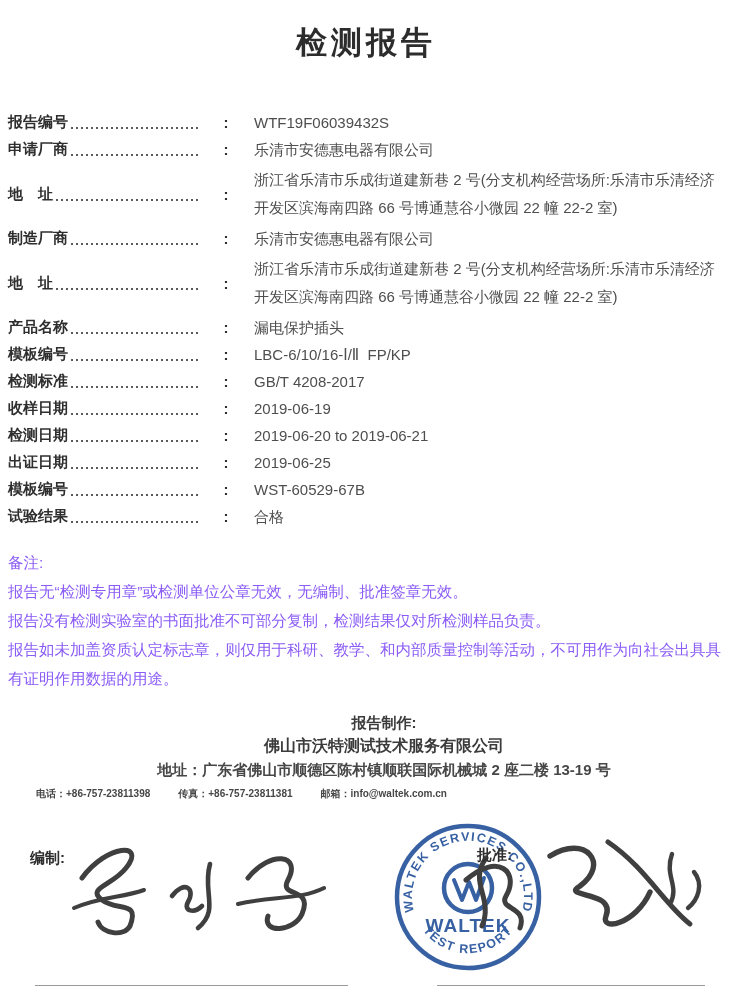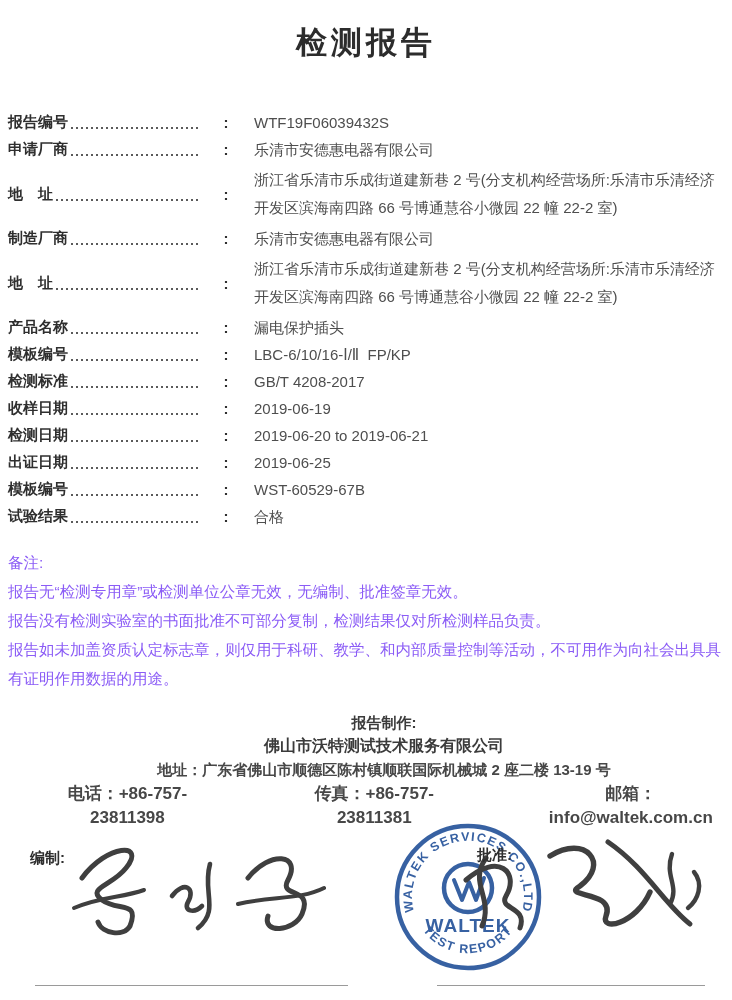--- a/index.html
+++ b/index.html
@@ -29,21 +29,21 @@
   .f-value { flex:1; font-size:15px; line-height:21px; color:#4e4e4e; white-space:pre-wrap; }
   .f-value.multiline { line-height:28px; }
   
   .remarks { position:absolute; top:548px; left:8px; right:8px; font-size:15.5px; line-height:29px; color:#8b5cf6; }
   .remarks-heading { font-weight:normal; }
   
   .maker { position:absolute; top:712px; left:0; right:0; text-align:center; color:#3b3b3b;padding-left:36px; }
   .maker-heading { font-size:15px; font-weight:bold; line-height:22px; }
   .maker-company { font-size:16px; font-weight:bold; line-height:24px; }
   .maker-address { font-size:15px; font-weight:600; line-height:24px; color:#474747; }
-  .maker-contact { display:flex; justify-content:flex-end; gap:64px; font-size:17px; font-weight:600; line-height:24px; color:#474747; }
+  .maker-contact { display:flex; justify-content:flex-start; gap:28px; font-size:10px; font-weight:600; line-height:24px; color:#474747; }
   
   .sig-label { position:absolute; font-size:15px; font-weight:bold; color:#2f2f2f; z-index:3; }
   .prepared-label { left:30px; top:849px; }
   .approved-label { left:477px; top:846px; }
   .sig-svg { position:absolute; z-index:2; color:#3f3f3f; }
   .sig-left  { left:52px;  top:838px; }
   .sig-right { left:458px; top:828px; }
   .stamp { position:absolute; left:393px; top:822px; z-index:1; color:var(--stamp-color,#27549b); opacity:.92; }
   .name-block { position:absolute; border-top:1px solid #9a9a9a; padding-top:18px; font-size:15px; color:#4a4a4a; z-index:3;margin-top:45px; }
   .name-left  { left:35px;  top:940px; width:313px; }

